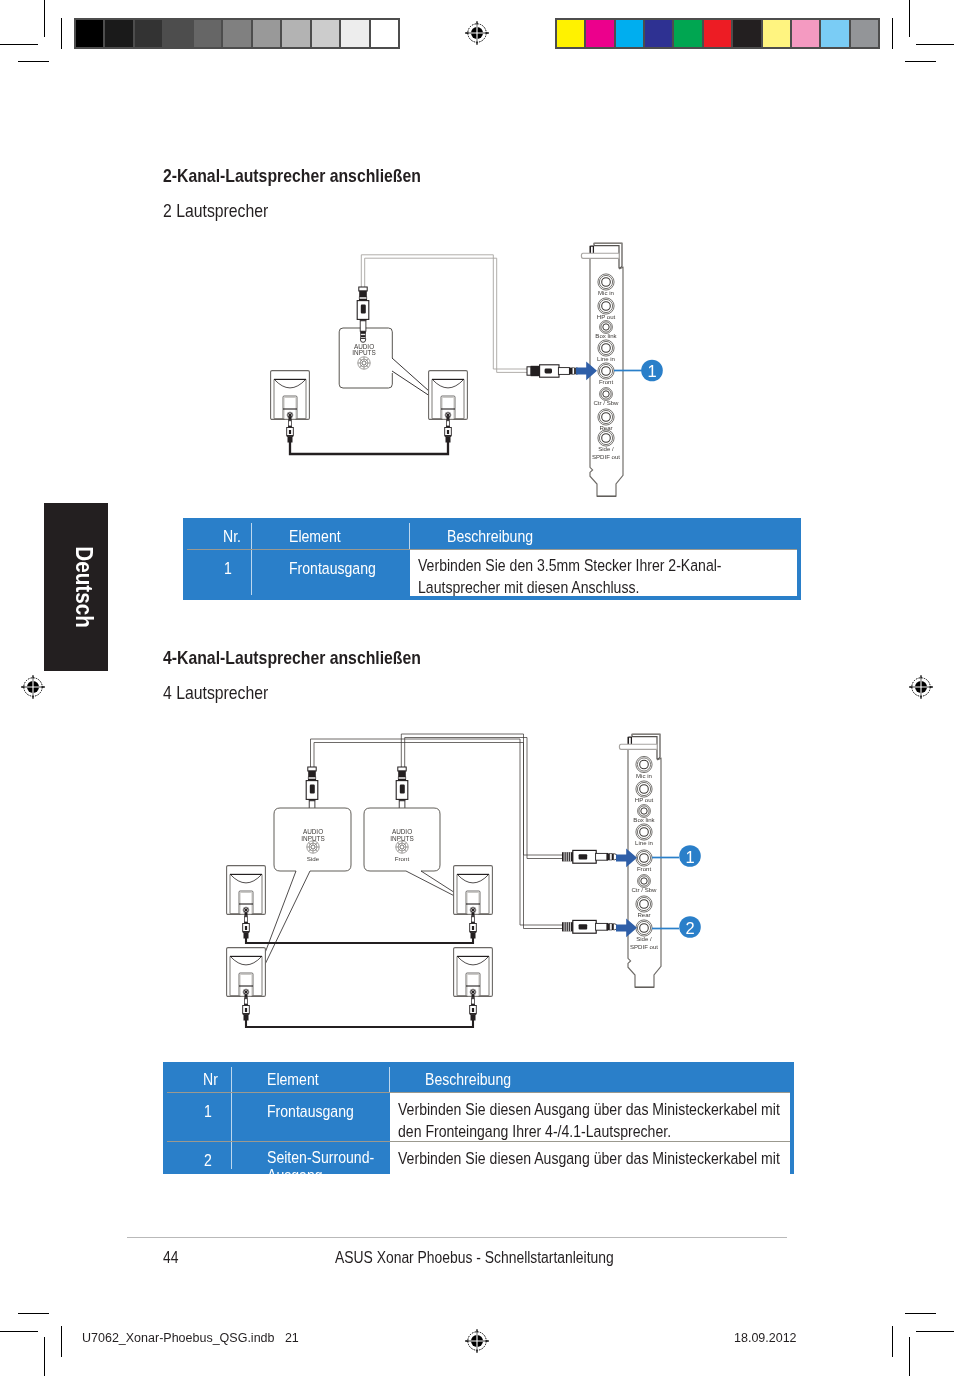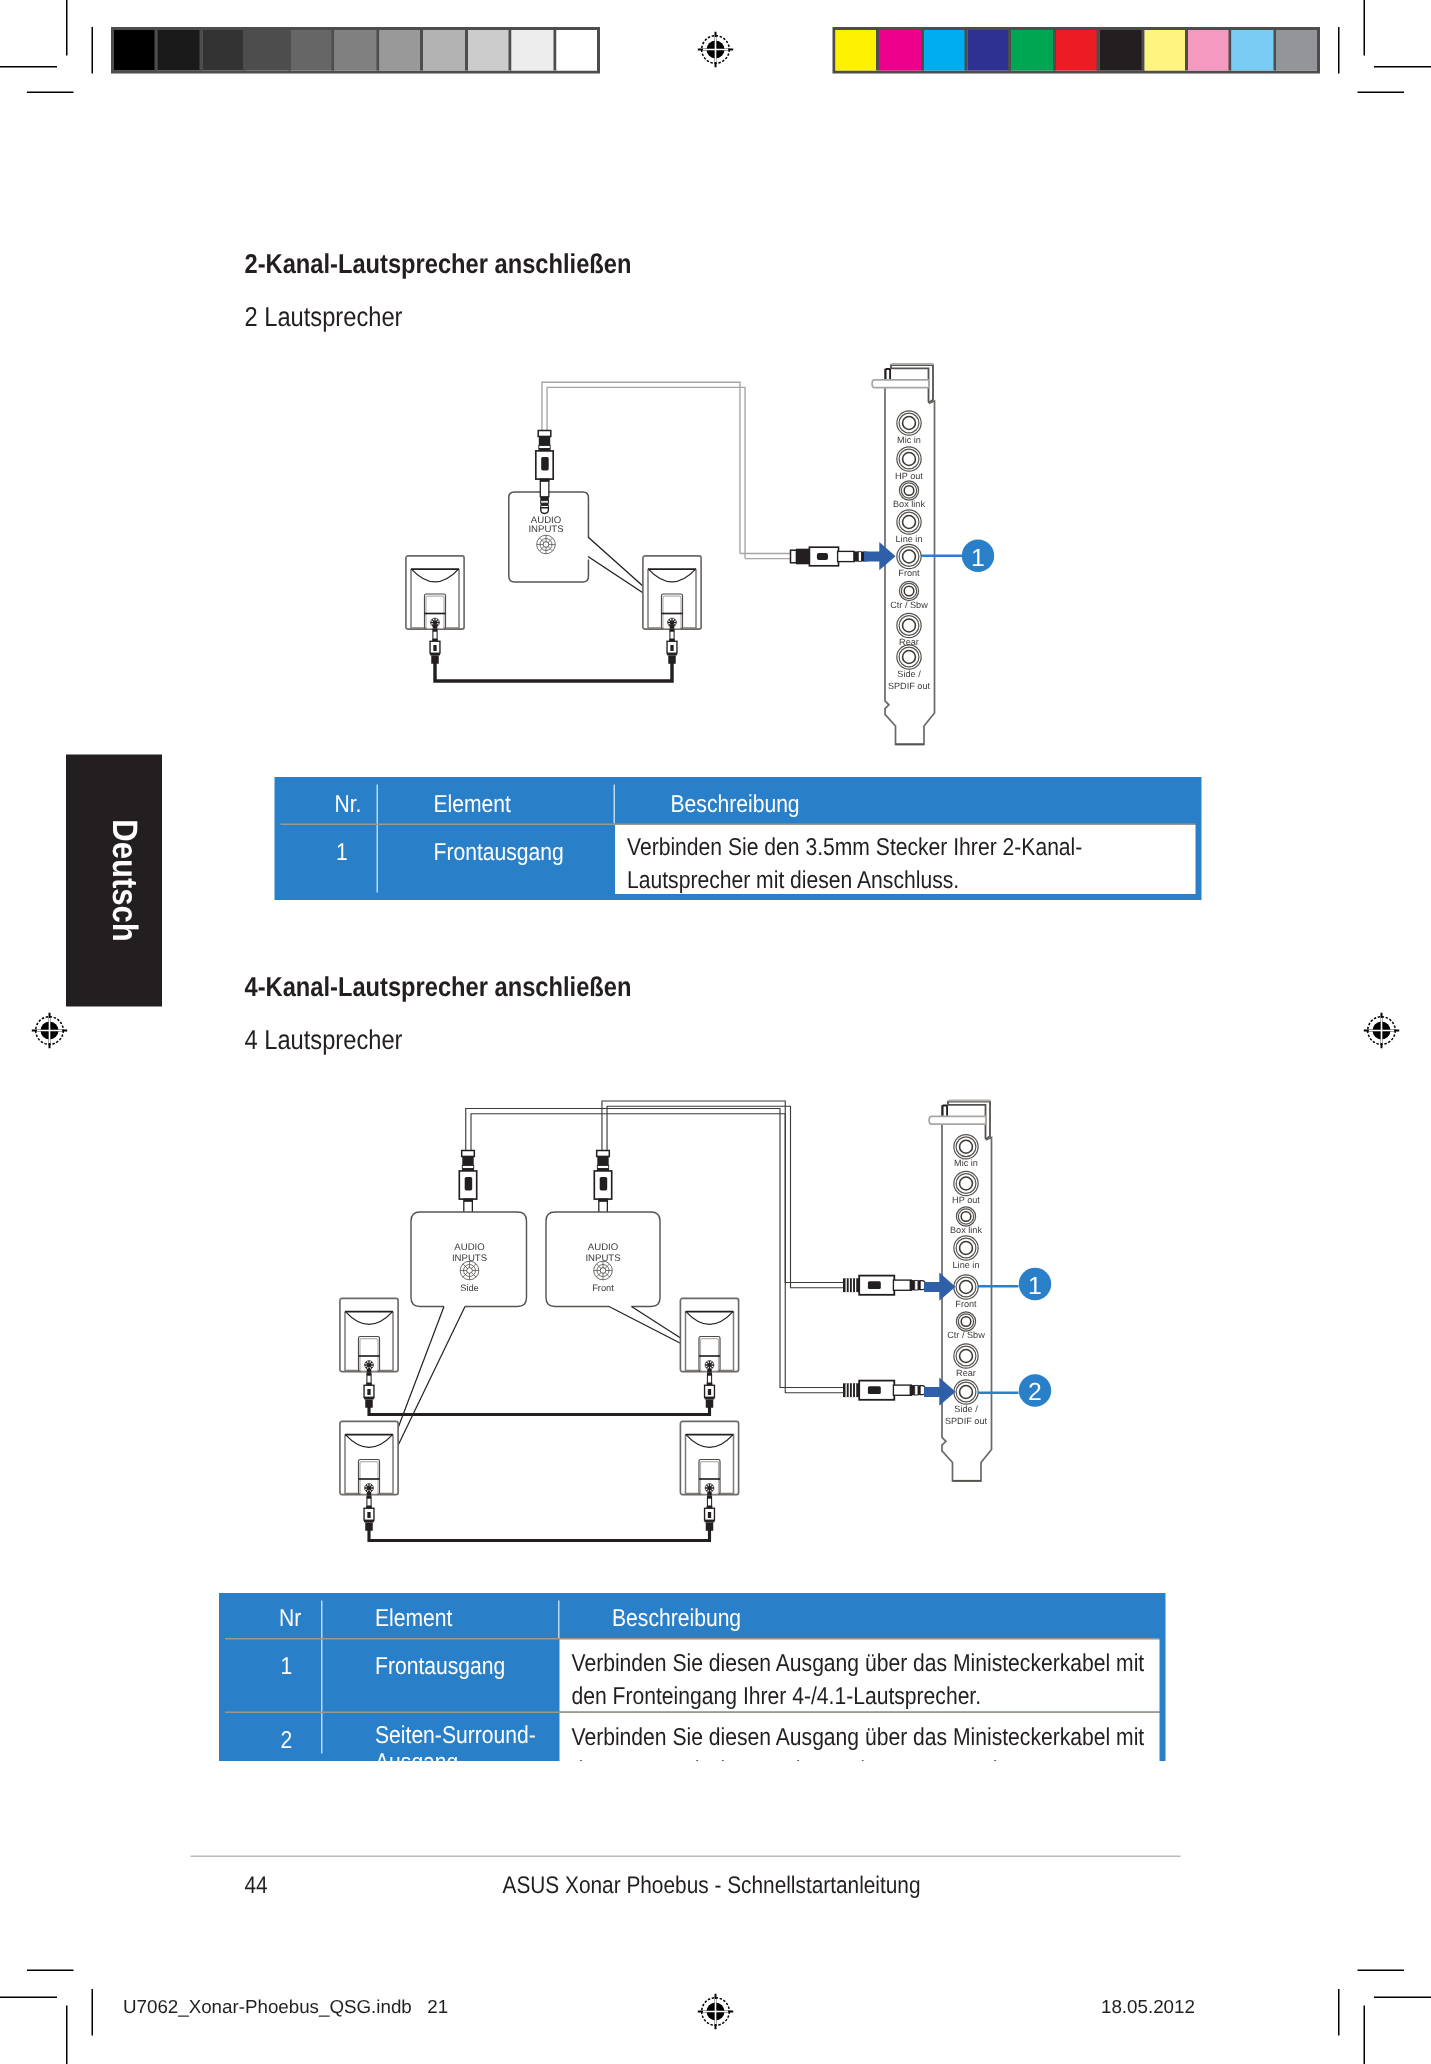--- a/index.html
+++ b/index.html
@@ -464,21 +464,21 @@
     <div class="cellwhite" style="left:227px;top:32px;width:387px;height:46px;"></div>
     <div class="c hd" style="left:40px;top:7px;">Nr.</div>
     <div class="c hd" style="left:106px;top:7px;">Element</div>
     <div class="c hd" style="left:264px;top:7px;">Beschreibung</div>
     <div class="c" style="left:41px;top:39px;">1</div>
     <div class="c" style="left:106px;top:39px;">Frontausgang</div>
     <div class="c dark" style="left:235px;top:36px;width:436px;">Verbinden Sie den 3.5mm Stecker Ihrer 2-Kanal-
 Lautsprecher mit diesen Anschluss.</div>
   </div>
 
-  <div class="tbl" style="left:146px;top:1062px;width:631px;height:112px;">
+  <div class="tbl" style="left:163px;top:1062px;width:631px;height:112px;">
     <div class="vsep" style="left:68px;top:5px;bottom:5px;"></div>
     <div class="vsep" style="left:226px;top:5px;height:25px;"></div>
     <div class="hline" style="left:4px;right:4px;top:30px;"></div>
     <div class="cellwhite" style="left:227px;top:31px;width:400px;height:48px;"></div>
     <div class="hline" style="left:4px;right:4px;top:79px;"></div>
     <div class="cellwhite" style="left:227px;top:80px;width:400px;height:48px;"></div>
     <div class="c hd" style="left:40px;top:6px;">Nr</div>
     <div class="c hd" style="left:104px;top:6px;">Element</div>
     <div class="c hd" style="left:262px;top:6px;">Beschreibung</div>
     <div class="c" style="left:41px;top:38px;">1</div>
@@ -489,15 +489,15 @@
     <div class="c" style="left:104px;top:86px;line-height:18px;">Seiten-Surround-
 Ausgang</div>
     <div class="c dark" style="left:235px;top:85px;width:436px;">Verbinden Sie diesen Ausgang über das Ministeckerkabel mit
 den Surround-Eingang Ihrer 4-/4.1-Lautsprecher.</div>
   </div>
 
   <div class="rule" style="left:127px;top:1237px;width:660px;"></div>
   <div class="pagenum" style="left:163px;top:1249px;">44</div>
   <div class="footcenter" style="left:335px;top:1249px;">ASUS Xonar Phoebus - Schnellstartanleitung</div>
   <div class="slug" style="left:82px;top:1331px;">U7062_Xonar-Phoebus_QSG.indb   21</div>
-  <div class="slug" style="left:734px;top:1331px;">18.05.2012</div>
+  <div class="slug" style="left:734px;top:1331px;">18.09.2012</div>
   <div class="slug" style="left:806px;top:1379px;">16:13:22 Uhr</div>
 </div>
 
 </body></html>

